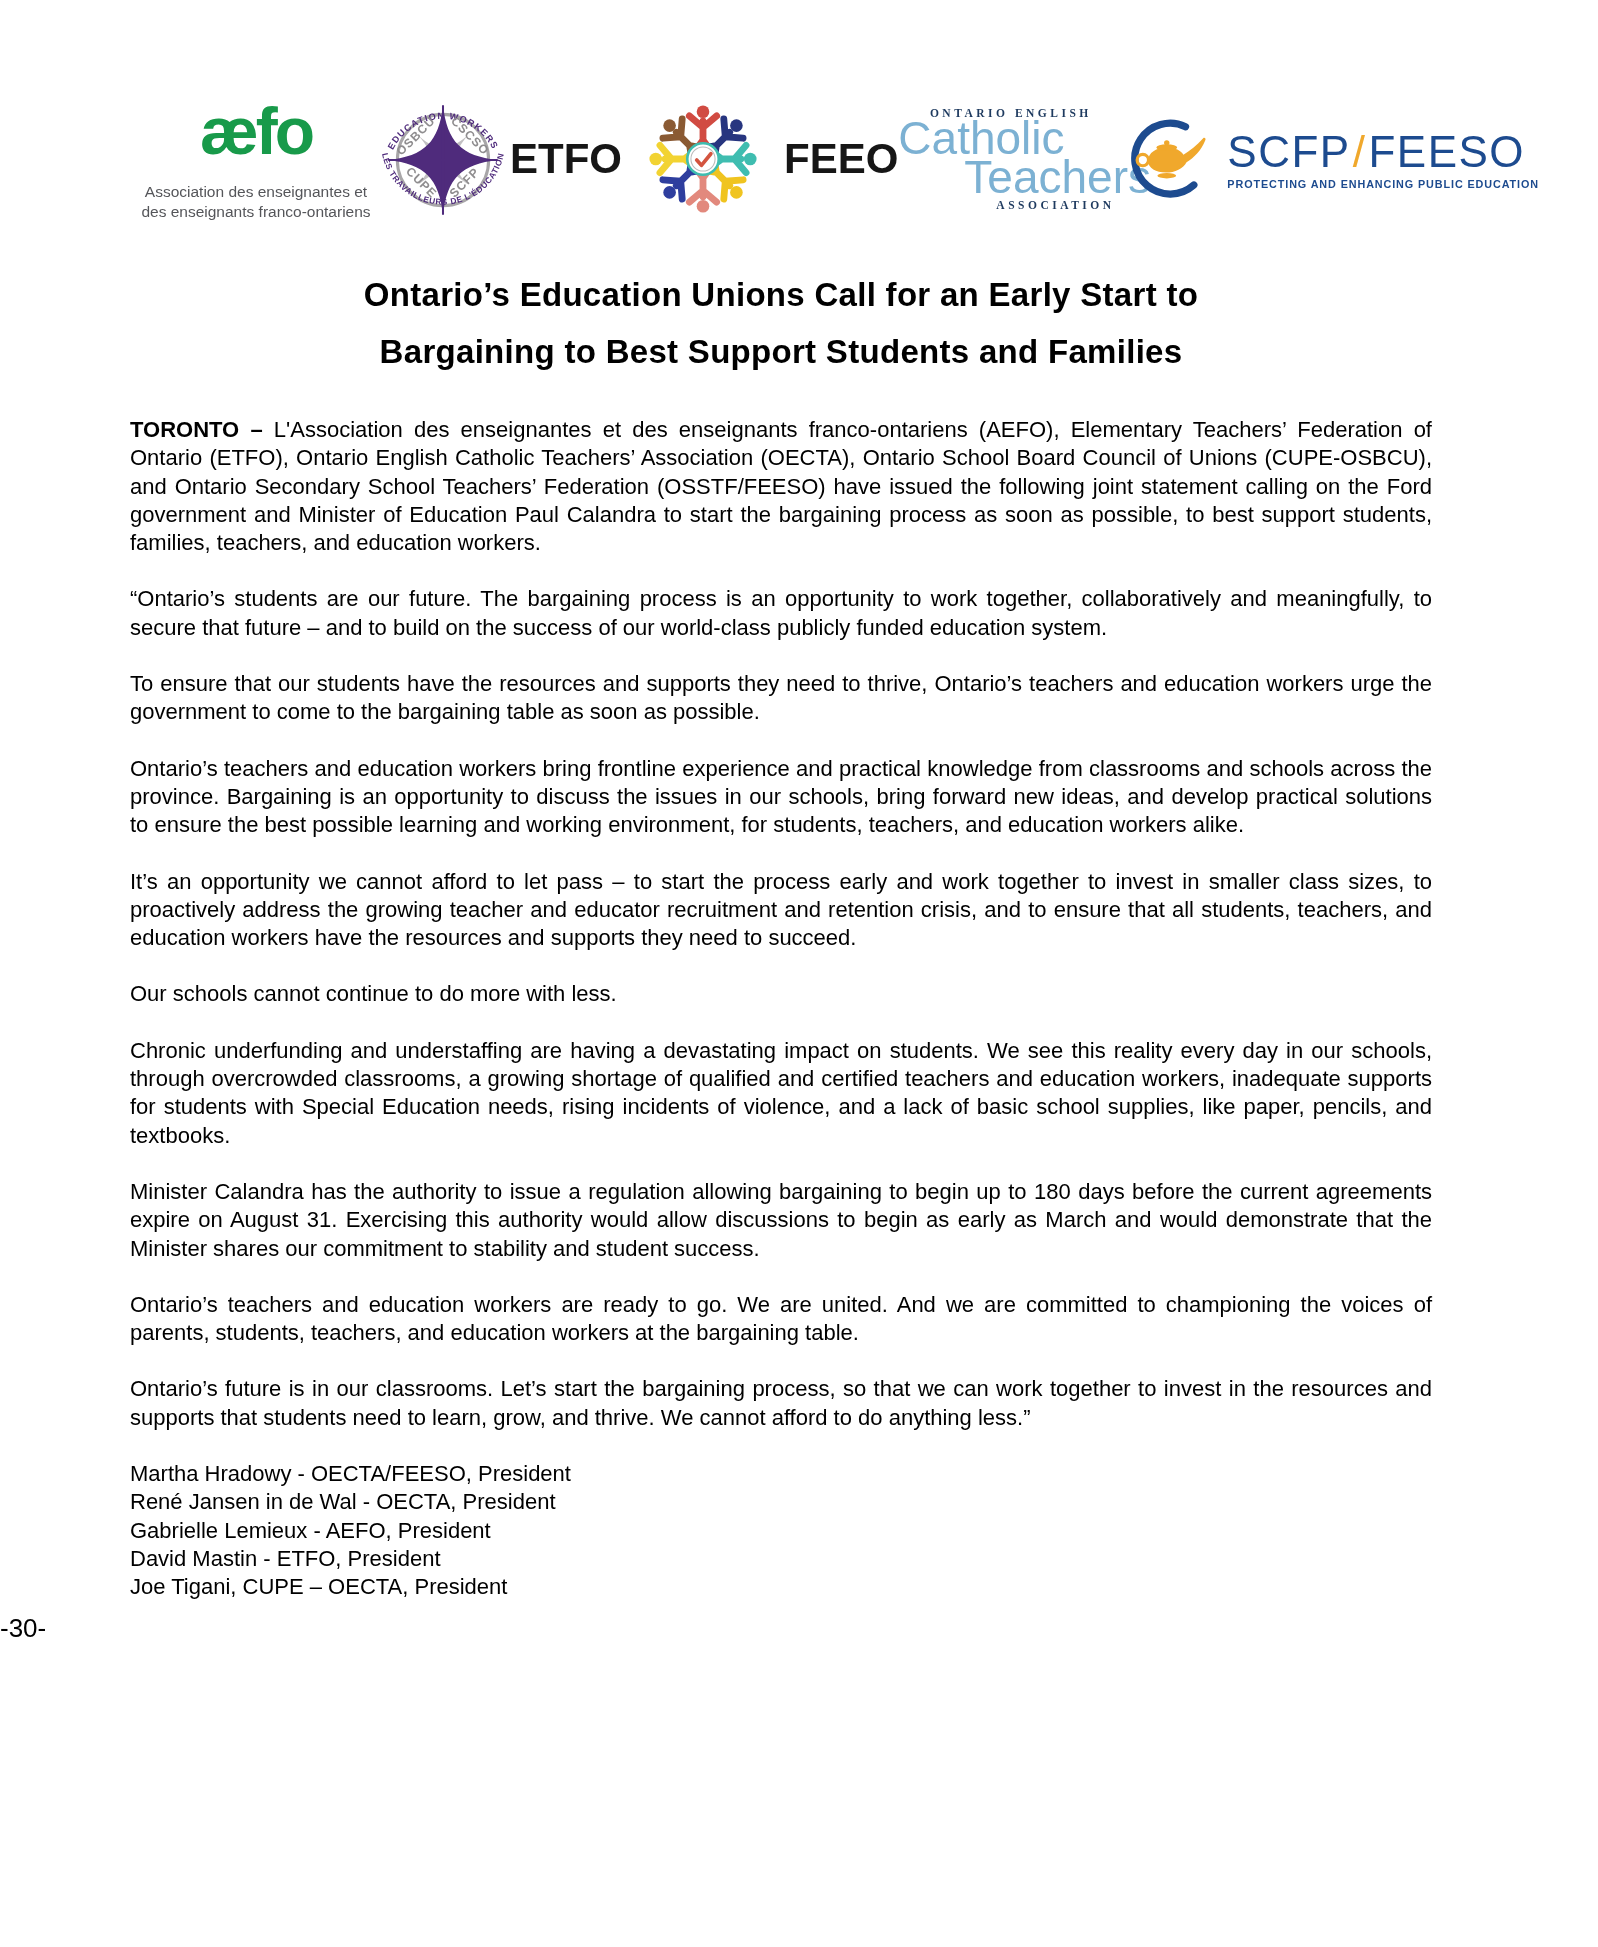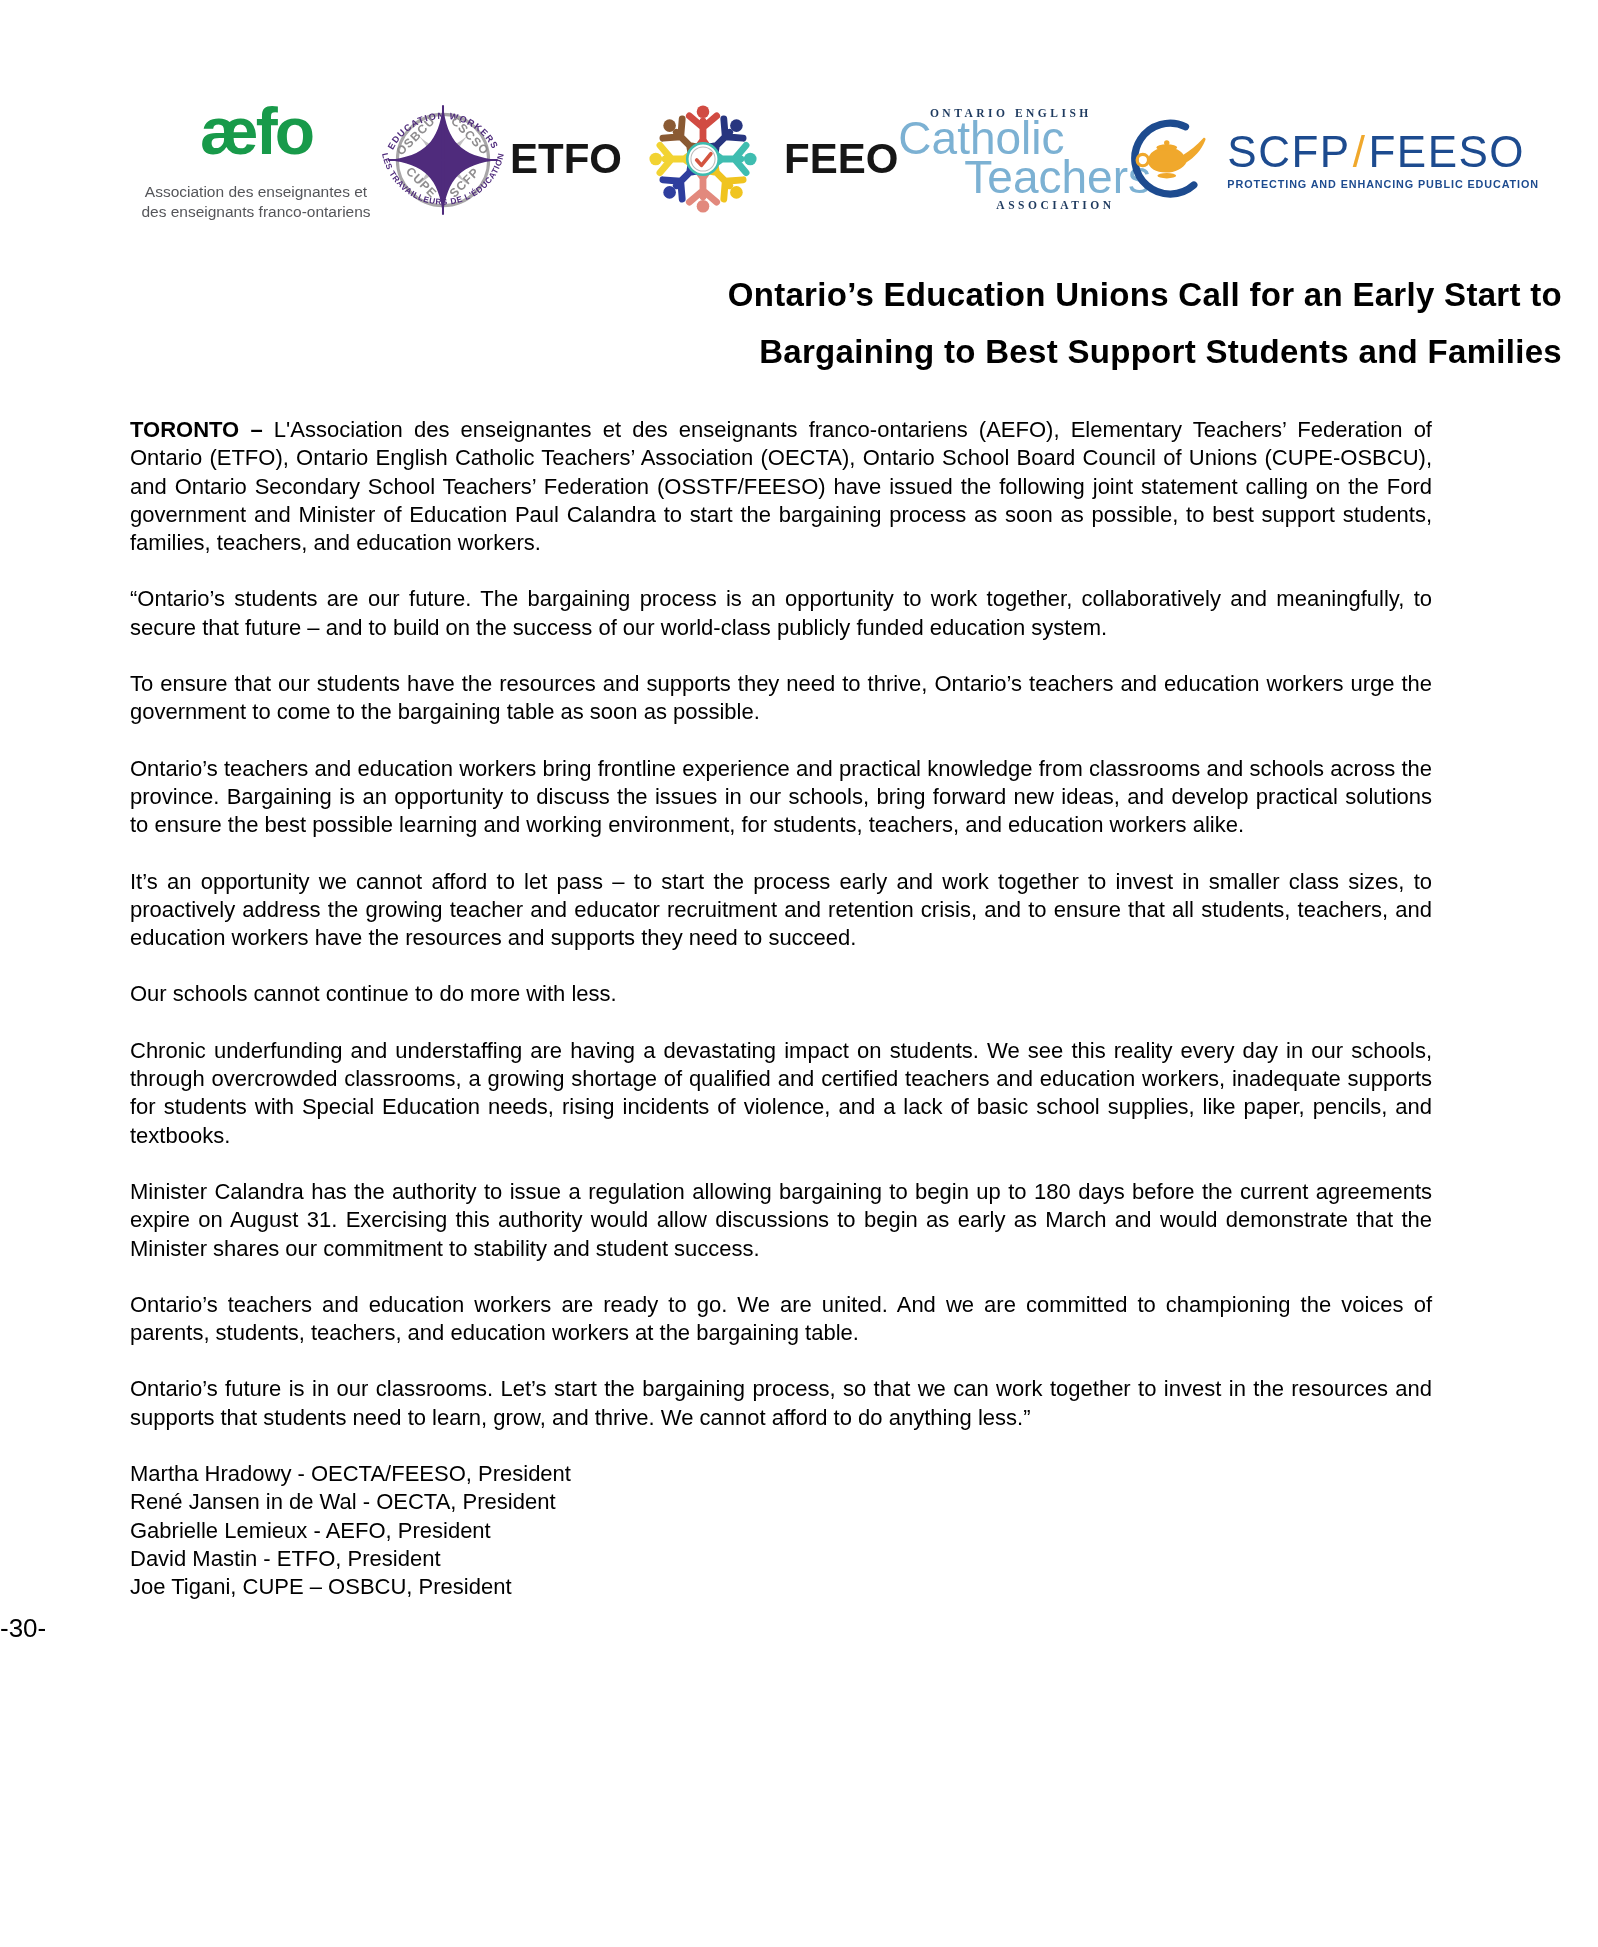--- a/index.html
+++ b/index.html
@@ -39,21 +39,21 @@
 
   
   .osstf { display:flex; align-items:center; }
   .osstf-textcol { margin-left:4px; }
   .osstf-word { font-size:44px; color:#1d4b8f; letter-spacing:1.5px; line-height:46px; }
   .osstf-slash { color:#f0a82c; padding:0 2px; }
   .osstf-tag { margin-top:3px; font-size:10.8px; font-weight:bold; letter-spacing:0.9px; color:#1d4b8f; }
 
   
   .title {
-    margin-top:28px; text-align:right; font-weight:bold;
+    margin-top:28px; text-align:center; font-weight:bold;
     font-size:33px; line-height:57px; letter-spacing:0.3px;
   }
   .title span { display:block; }
 
   
   .body-text { margin:36px 130px 0 130px; font-size:22px; line-height:28.3px; text-align:justify; }
   .body-text p { margin:0 0 28px 0; }
   .signatures { margin:28px 130px 0 130px; font-size:22px; line-height:28.3px; }
   .end-mark { margin-top:12px; font-size:26px; line-height:28.3px; }
 </style>
@@ -158,18 +158,18 @@
     <p>Minister Calandra has the authority to issue a regulation allowing bargaining to begin up to 180 days before the current agreements expire on August 31. Exercising this authority would allow discussions to begin as early as March and would demonstrate that the Minister shares our commitment to stability and student success.</p>
     <p>Ontario’s teachers and education workers are ready to go. We are united. And we are committed to championing the voices of parents, students, teachers, and education workers at the bargaining table.</p>
     <p>Ontario’s future is in our classrooms. Let’s start the bargaining process, so that we can work together to invest in the resources and supports that students need to learn, grow, and thrive. We cannot afford to do anything less.”</p>
   </div>
 
   <div class="signatures">
     <div>Martha Hradowy - OECTA/FEESO, President</div>
     <div>René Jansen in de Wal - OECTA, President</div>
     <div>Gabrielle Lemieux - AEFO, President</div>
     <div>David Mastin - ETFO, President</div>
-    <div>Joe Tigani, CUPE – OSBCU, President</div>
+    <div>Joe Tigani, CUPE – OECTA, President</div>
   </div>
 
   <div class="end-mark">-30-</div>
 
 </div>
 
 </body></html>

